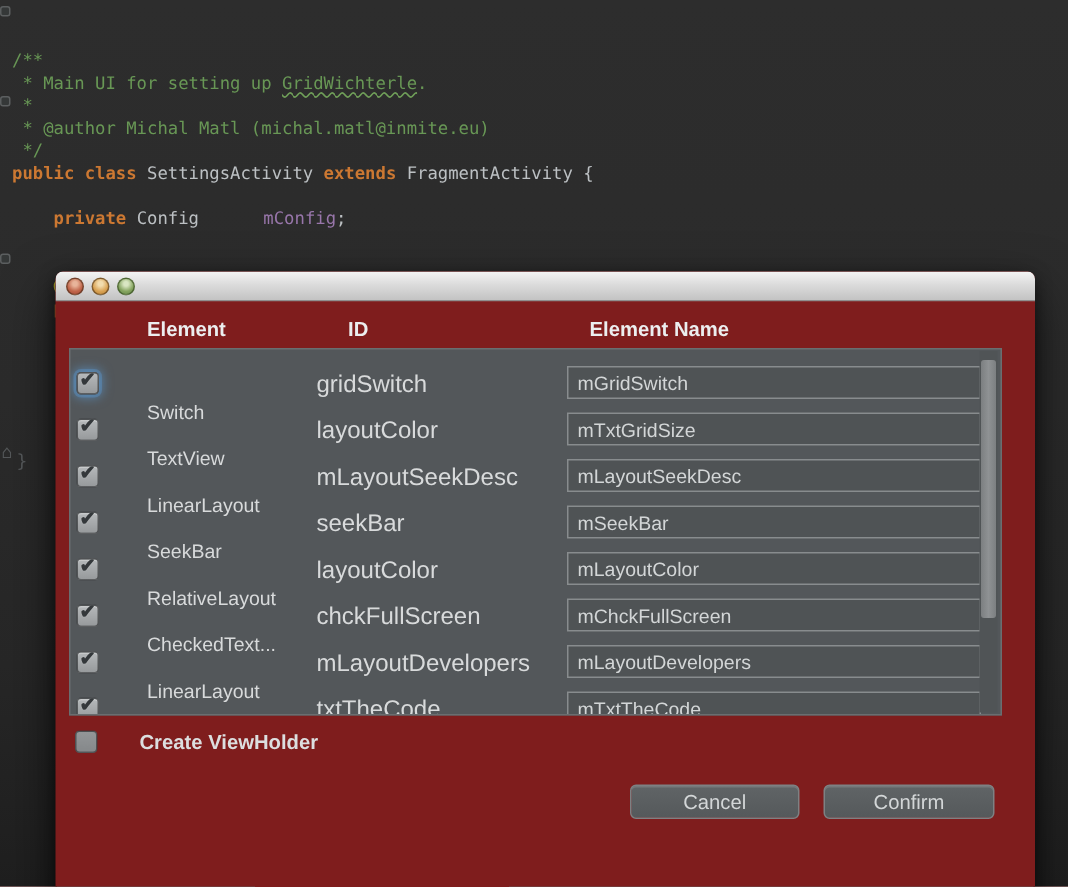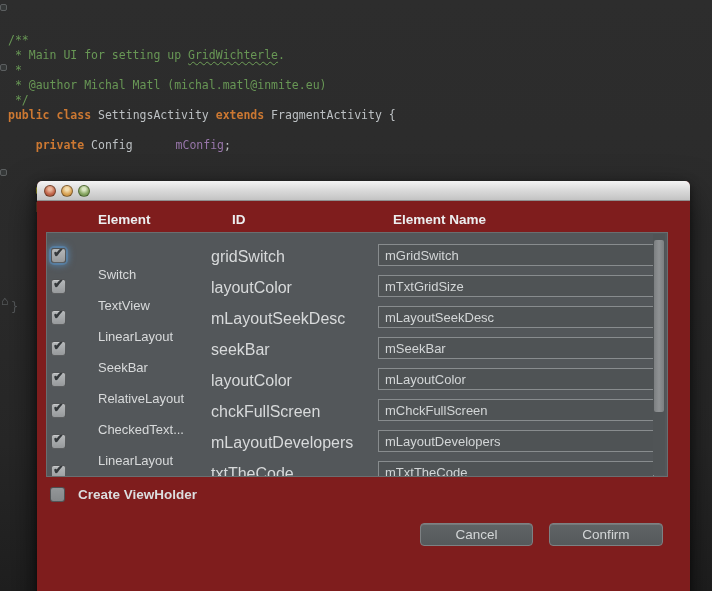--- a/index.html
+++ b/index.html
@@ -113,21 +113,21 @@
     background:linear-gradient(90deg,#7c7f81 0%, #8f9294 50%, #7c7f81 100%);
   }
 
   #footer-check {
     position:absolute; left:13px; top:306px; width:15px; height:15px;
     border-radius:3px;
     background:linear-gradient(180deg,#939698 0%, #85888a 100%);
     border:1px solid rgba(20,22,24,0.5);
   }
   #footer-label {
-    position:absolute; left:41px; top:306px;
+    position:absolute; left:56px; top:306px;
     font-size:13.5px; font-weight:bold; color:#dcdedf;
   }
 
   .dlg-btn {
     position:absolute; top:342px; height:23px;
     border-radius:4px;
     background:linear-gradient(180deg,#606466 0%, #55595b 100%);
     border:1px solid #7d8183;
     box-shadow:inset 0 1px 0 rgba(255,255,255,0.14);
     color:#d3d6d7;

